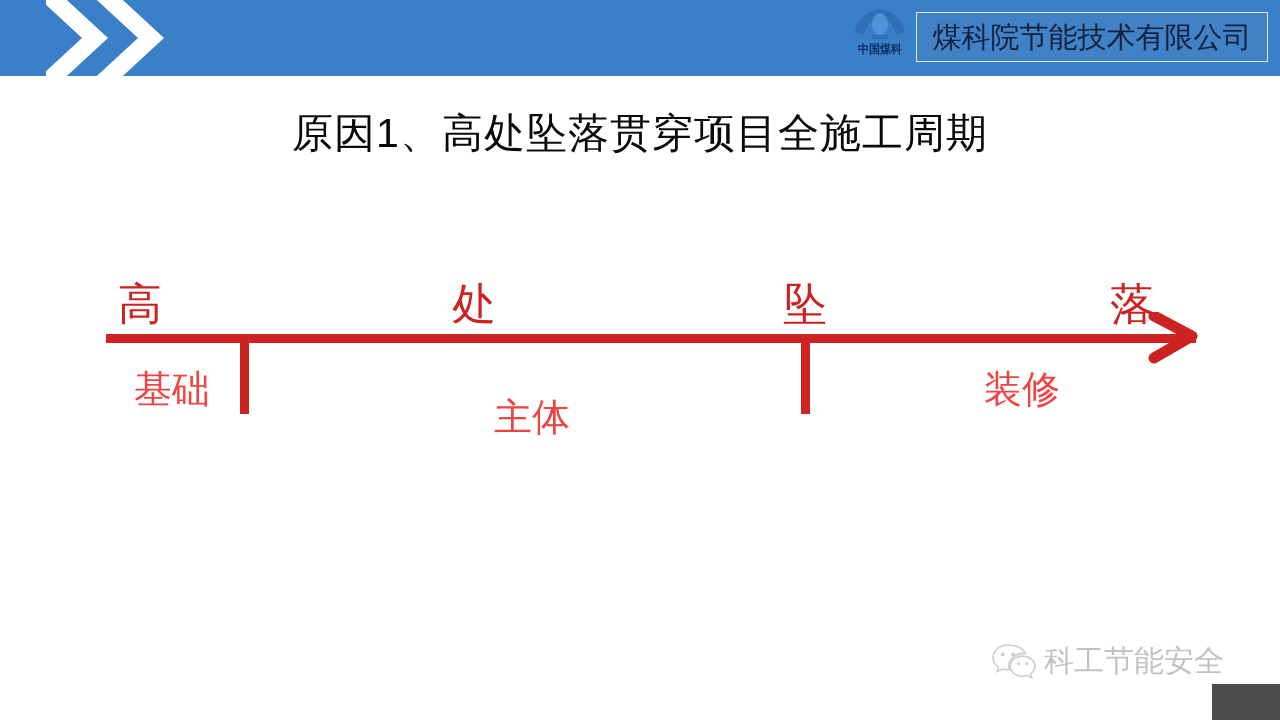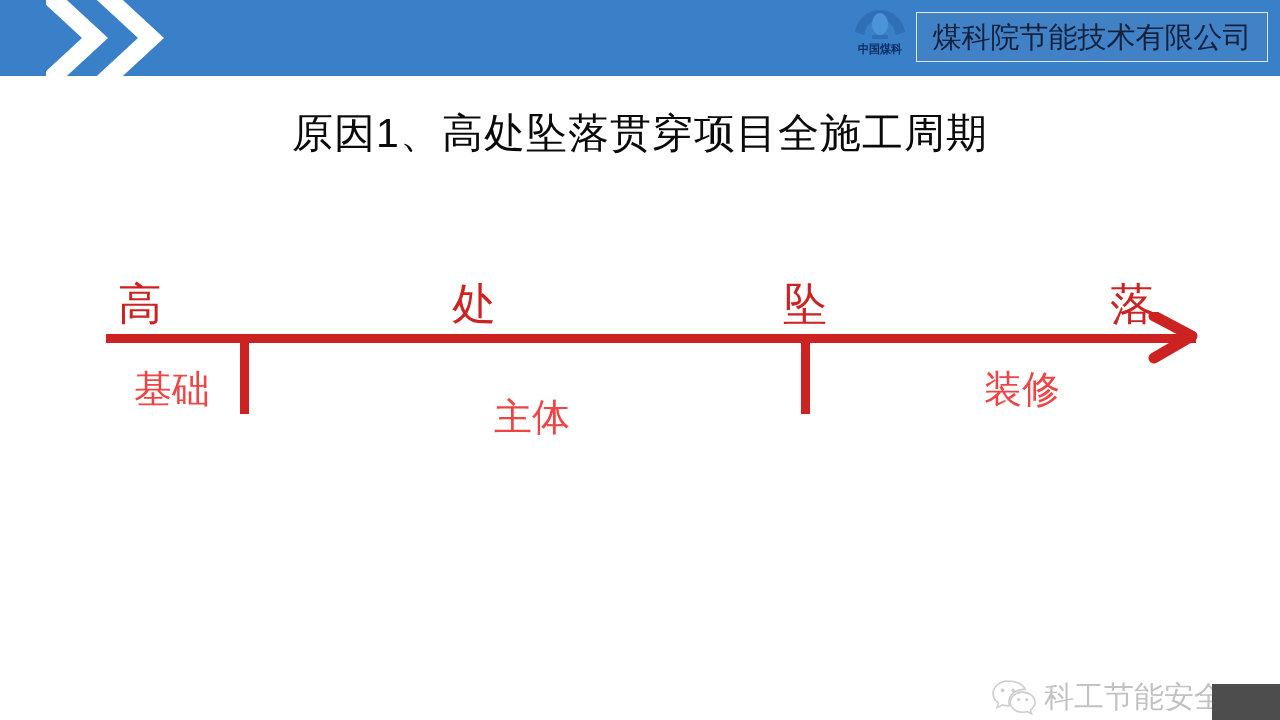--- a/index.html
+++ b/index.html
@@ -155,21 +155,20 @@
 
   
   .watermark {
     position: absolute;
     left: 992px;
     top: 642px;
     display: flex;
     align-items: center;
     gap: 8px;
     opacity: 0.42;
-    margin-top: 36px;
   }
   .wechat-icon {
     width: 44px;
     height: 38px;
     display: block;
   }
   .watermark-text {
     font-size: 30px;
     line-height: 36px;
     color: #707070;

